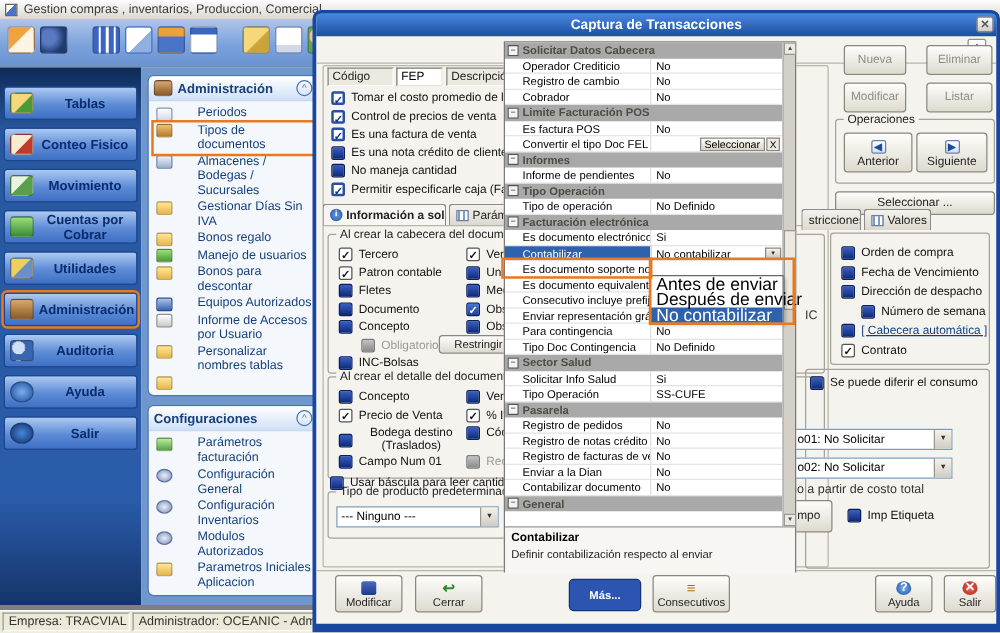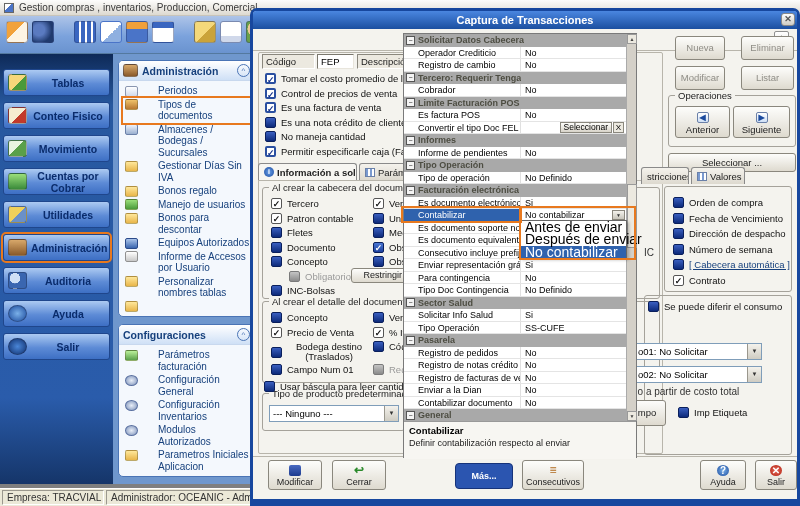--- a/index.html
+++ b/index.html
@@ -441,21 +441,21 @@
           <span class="cklabel" data-name="checkbox-label">Orden de compra</span>
         </div>
         <div class="ckrow" data-name="checkbox-fecha-de-vencimiento" style="left: 8px; top: 25.5px;">
           <span class="cb solid" data-name="checkbox-box-icon"></span>
           <span class="cklabel" data-name="checkbox-label">Fecha de Vencimiento</span>
         </div>
         <div class="ckrow" data-name="checkbox-direcci-n-de-despacho" style="left: 8px; top: 41px;">
           <span class="cb solid" data-name="checkbox-box-icon"></span>
           <span class="cklabel" data-name="checkbox-label">Dirección de despacho</span>
         </div>
-        <div class="ckrow" data-name="checkbox-n-mero-de-semana" style="left: 8px; top: 56.5px;">
+        <div class="ckrow" data-name="checkbox-n-mero-de-semana" style="left: 24px; top: 56.5px;">
           <span class="cb solid" data-name="checkbox-box-icon"></span>
           <span class="cklabel" data-name="checkbox-label">Número de semana</span>
         </div>
         <div class="ckrow" data-name="checkbox-cabecera-autom-tica" style="left: 8px; top: 72px;">
           <span class="cb solid" data-name="checkbox-box-icon"></span>
           <span class="cklabel link" data-name="checkbox-label">[ Cabecera automática ]</span>
         </div>
         <div class="ckrow" data-name="checkbox-contrato" style="left: 8px; top: 87.5px;">
           <span class="cb win" data-name="checkbox-box-icon">✓</span>
           <span class="cklabel" data-name="checkbox-label">Contrato</span>
@@ -485,24 +485,20 @@
             <span class="plabel" data-name="grid-row-label">Operador Crediticio</span>
             <span class="pvalue" data-name="grid-row-value">
               <span data-name="grid-value-text">No</span>
             </span>
           </div>
           <div class="prow" data-name="grid-row-registro-de-cambio">
             <span class="plabel" data-name="grid-row-label">Registro de cambio</span>
             <span class="pvalue" data-name="grid-row-value">
               <span data-name="grid-value-text">No</span>
             </span>
-          </div>
-          <div class="grow" data-name="grid-group-tercero-requerir-tenga">
-            <span class="gb" data-name="collapse-minus-icon">−</span>
-            <span class="gl" data-name="grid-group-label">Tercero: Requerir Tenga</span>
           </div>
           <div class="prow" data-name="grid-row-cobrador">
             <span class="plabel" data-name="grid-row-label">Cobrador</span>
             <span class="pvalue" data-name="grid-row-value">
               <span data-name="grid-value-text">No</span>
             </span>
           </div>
           <div class="grow" data-name="grid-group-limite-facturaci-n-pos">
             <span class="gb" data-name="collapse-minus-icon">−</span>
             <span class="gl" data-name="grid-group-label">Limite Facturación POS</span>

